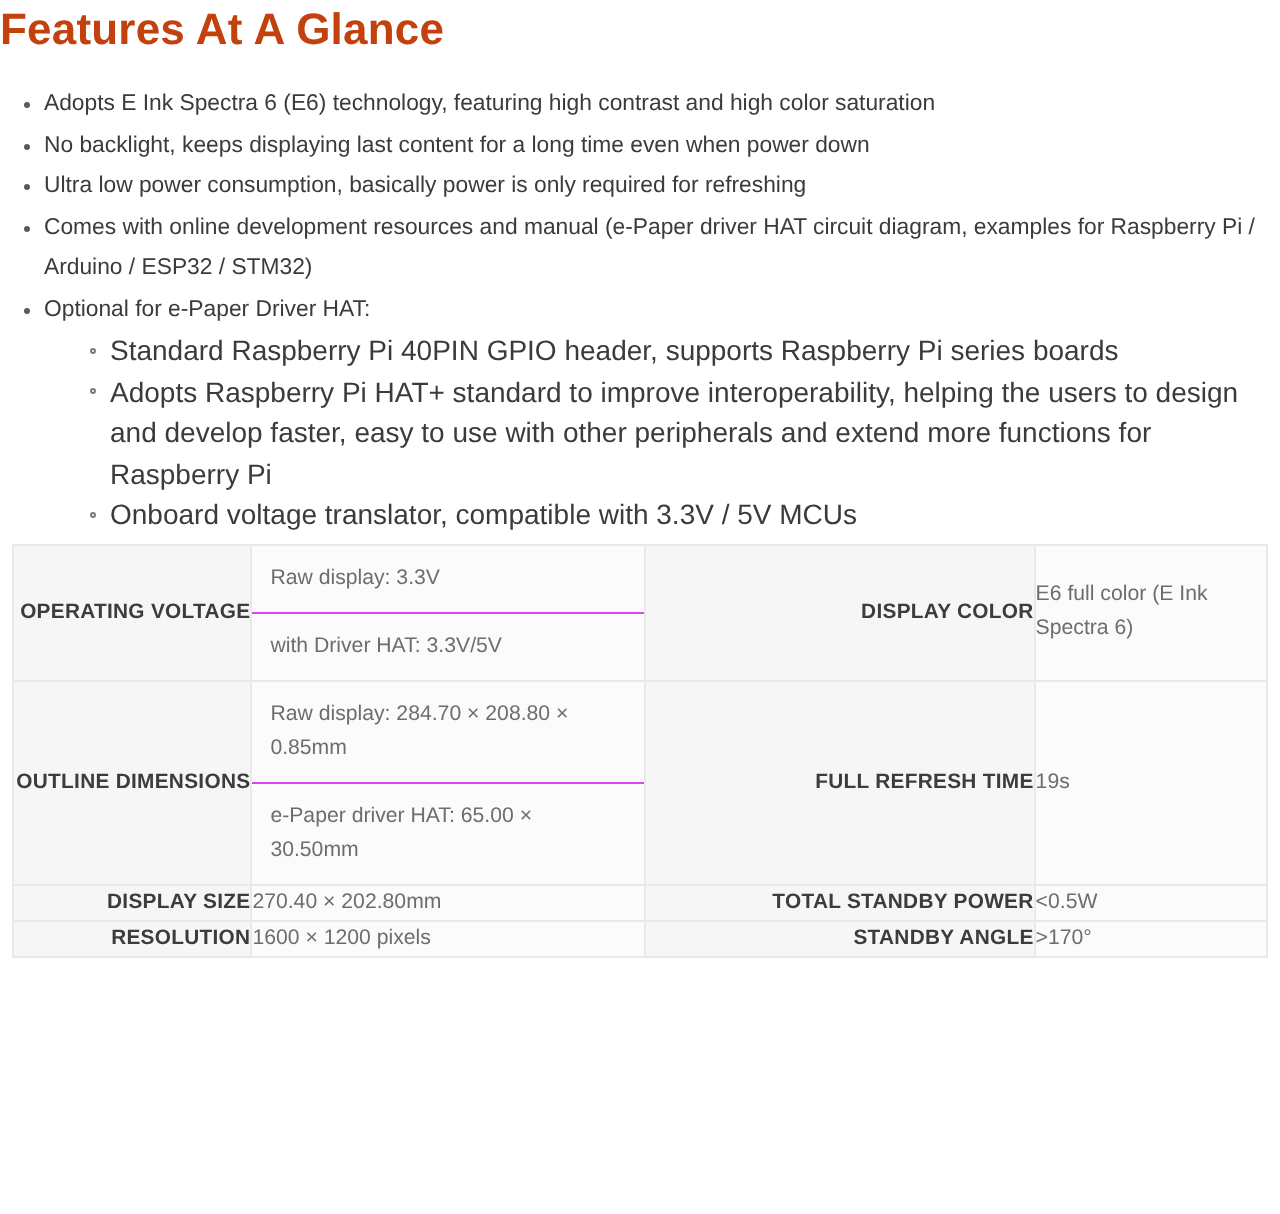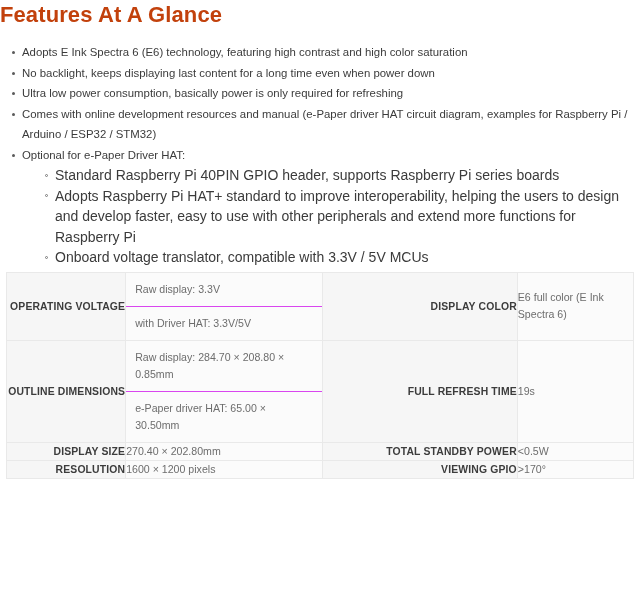--- a/index.html
+++ b/index.html
@@ -204,20 +204,20 @@
         </tr>
         <tr>
           <td class="lab">DISPLAY SIZE</td>
           <td class="val">270.40 × 202.80mm</td>
           <td class="lab">TOTAL STANDBY POWER</td>
           <td class="val">&lt;0.5W</td>
         </tr>
         <tr>
           <td class="lab">RESOLUTION</td>
           <td class="val">1600 × 1200 pixels</td>
-          <td class="lab">VIEWING GPIO</td>
+          <td class="lab">STANDBY ANGLE</td>
           <td class="val">&gt;170°</td>
         </tr>
       </tbody>
     </table>
   </div>
 
 </div>
 
 </body></html>

